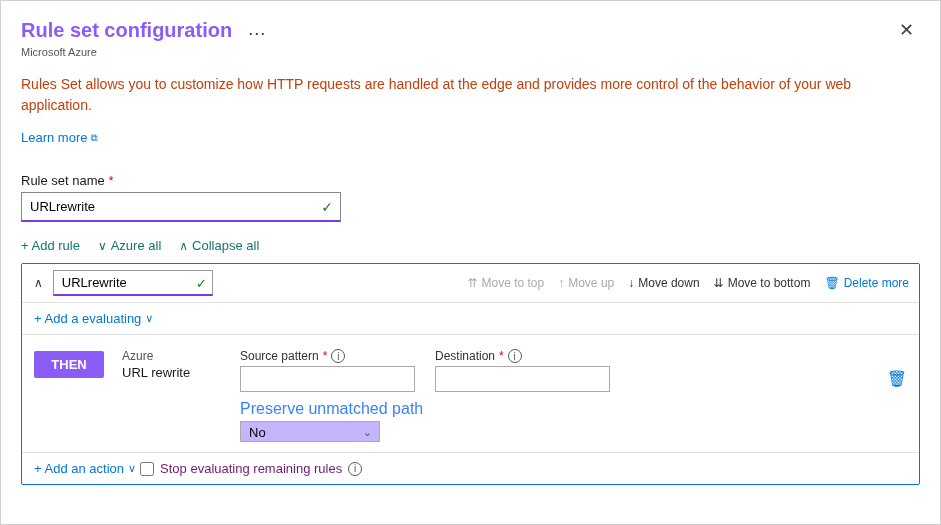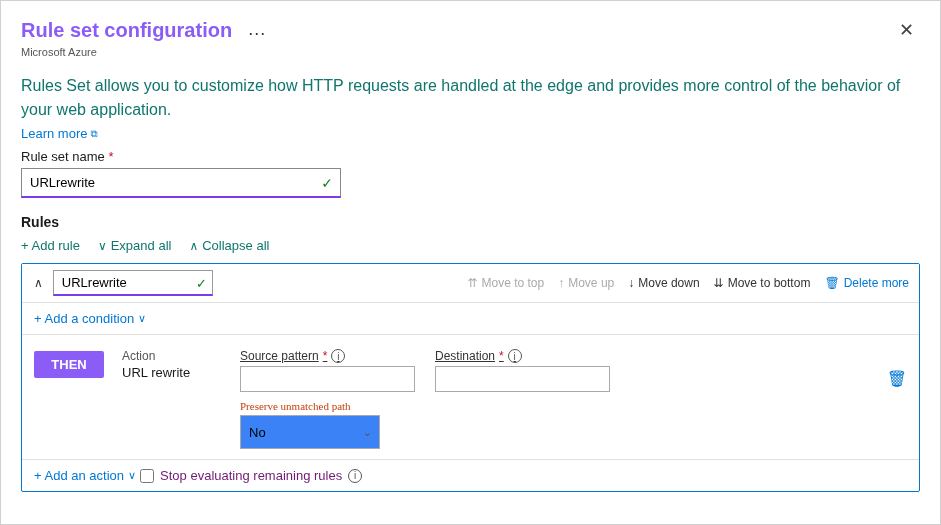--- a/index.html
+++ b/index.html
@@ -56,39 +56,39 @@
       cursor: pointer;
       font-size: 18px;
       color: #444;
       padding: 2px 6px;
       line-height: 1;
     }
     .modal-body {
       padding: 10px 20px 20px 20px;
     }
     .description-text {
-      font-size: 16px;
-      color: #0f766e;
+      font-size: 14px;
+      color: #c2410c;
       line-height: 1.5;
-      margin-bottom: 4px;
+      margin-bottom: 14px;
     }
     .learn-more-link {
       color: #0078d4;
       text-decoration: none;
       font-size: 13px;
       display: inline-flex;
       align-items: center;
       gap: 3px;
       cursor: pointer;
     }
     .external-icon {
       font-size: 10px;
       color: #0078d4;
     }
-    .form-section { margin-top: 8px; }
+    .form-section { margin-top: 28px; }
     .field-label {
       font-size: 13px;
       color: #1a1a1a;
       margin-bottom: 4px;
       display: block;
     }
     .required-star { color: #c50f1f; }
     .text-input {
       width: 320px;
       height: 30px;
@@ -276,21 +276,20 @@
       display: flex;
       flex-direction: column;
       gap: 3px;
     }
     .field-group-label {
       font-size: 12px;
       color: #333;
       display: flex;
       align-items: center;
       gap: 4px;
-      text-decoration: underline;
     }
     .info-icon {
       width: 14px;
       height: 14px;
       border-radius: 50%;
       border: 1.5px solid #555;
       display: inline-flex;
       align-items: center;
       justify-content: center;
       font-size: 10px;
@@ -306,38 +305,37 @@
       font-size: 13px;
       outline: none;
     }
 
     .preserve-field {
       display: flex;
       flex-direction: column;
       gap: 3px;
     }
     .preserve-label {
-      font-size: 11px;
-      color: #c2410c;
-      font-family: Liberation Serif, serif;
+      font-size: 16px;
+      color: #3b82f6;
     }
     .select-wrapper {
       position: relative;
       display: inline-block;
       width: 140px;
     }
     .select-wrapper select {
       width: 100%;
-      height: 34px;
+      height: 21px;
       border: 1px solid #aaa;
       padding: 3px 28px 3px 8px;
       font-size: 13px;
       outline: none;
       appearance: none;
-      background: #3b82f6;
+      background: #c4b5fd;
       cursor: pointer;
     }
     .select-arrow {
       position: absolute;
       right: 8px;
       top: 50%;
       transform: translateY(-50%);
       pointer-events: none;
       color: #555;
       font-size: 11px;
@@ -421,28 +419,27 @@
         <span class="required-star"> *</span>
       </label>
       <div class="text-input-wrapper">
         <input type="text" class="text-input" value="URLrewrite" style="">
         <span class="checkmark-icon">✓</span>
       </div>
     </div>
 
     
     <div class="rules-section">
-      <div class="rules-label">Rules</div>
       <div class="rules-toolbar">
         <button class="toolbar-btn">
           <span>+ Add rule</span>
         </button>
         <button class="toolbar-btn">
           <span class="icon">∨</span>
-          <span>Expand all</span>
+          <span>Azure all</span>
         </button>
         <button class="toolbar-btn">
           <span class="icon">∧</span>
           <span>Collapse all</span>
         </button>
       </div>
 
       <div class="rule-box">
 
         <div class="rule-header">
@@ -472,29 +469,29 @@
             </button>
             <button class="rule-action-btn delete-btn">
               <span>🗑</span>
               <span>Delete more</span>
             </button>
           </div>
         </div>
 
         <div class="condition-bar">
           <button class="add-condition-btn">
-            <span>+ Add a condition</span>
+            <span>+ Add a evaluating</span>
           </button>
           <span style="color:#0078d4;font-size:11px;">∨</span>
         </div>
 
         <div class="action-section">
           <div class="then-badge">THEN</div>
           <div class="action-details">
-            <span class="action-type-label">Action</span>
+            <span class="action-type-label">Azure</span>
             <span class="action-name-label">URL rewrite</span>
           </div>
           <div class="action-fields">
             <div class="fields-row">
               <div class="field-group">
                 <div class="field-group-label">
                   <span>Source pattern</span>
                   <span class="required-star"> *</span>
                   <span class="info-icon" title="Info">i</span>
                 </div>

